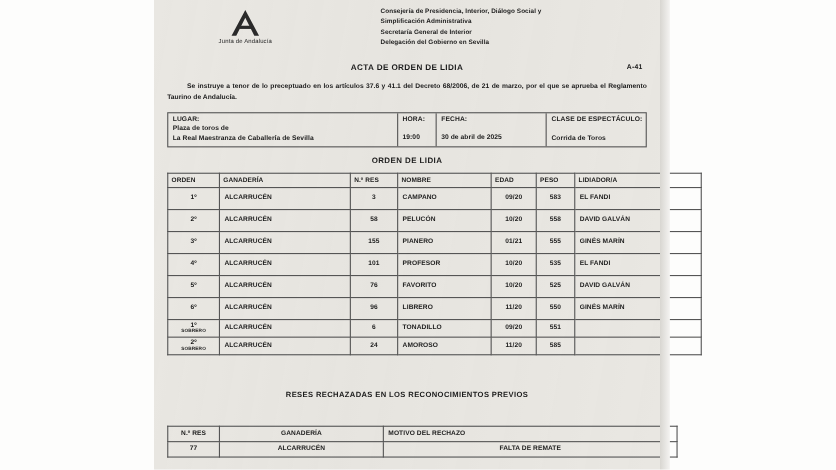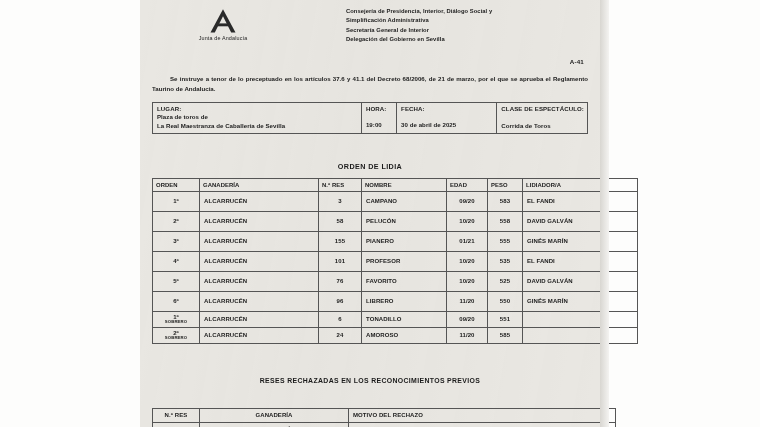--- a/index.html
+++ b/index.html
@@ -149,21 +149,21 @@
   }
   .info-val.pad-top { margin-top: 8px; }
   .info-val.pad-top2 { margin-top: 9px; }
 
   
   .section-title {
     text-align: center;
     font-size: 7.2px;
     font-weight: bold;
     letter-spacing: 0.4px;
-    margin-top: 28px;
+    margin-top: 7px;
   }
 
   
   table.lidia {
     margin: 7px 6px 0 6px;
     width: 436px;
     border-collapse: collapse;
     table-layout: fixed;
   }
   table.lidia th, table.lidia td {
@@ -261,20 +261,21 @@
         </div>
         <div class="org-block">
           <div class="org-line">Consejería de Presidencia, Interior, Diálogo Social y</div>
           <div class="org-line">Simplificación Administrativa</div>
           <div class="org-line">Secretaría General de Interior</div>
           <div class="org-line">Delegación del Gobierno en Sevilla</div>
         </div>
       </div>
 
       <div class="title-row">
+        <div class="doc-title">ACTA DE ORDEN DE LIDIA</div>
         <div class="doc-code">A-41</div>
       </div>
       <div class="legal-text">Se instruye a tenor de lo preceptuado en los artículos 37.6 y 41.1 del Decreto 68/2006, de 21 de marzo, por el que se aprueba el Reglamento Taurino de Andalucía.</div>
 
       <div class="info-box">
         <div class="info-cell cell-lugar">
           <div class="info-label">LUGAR:</div>
           <div class="info-val">Plaza de toros de</div>
           <div class="info-val">La Real Maestranza de Caballería de Sevilla</div>
         </div>

